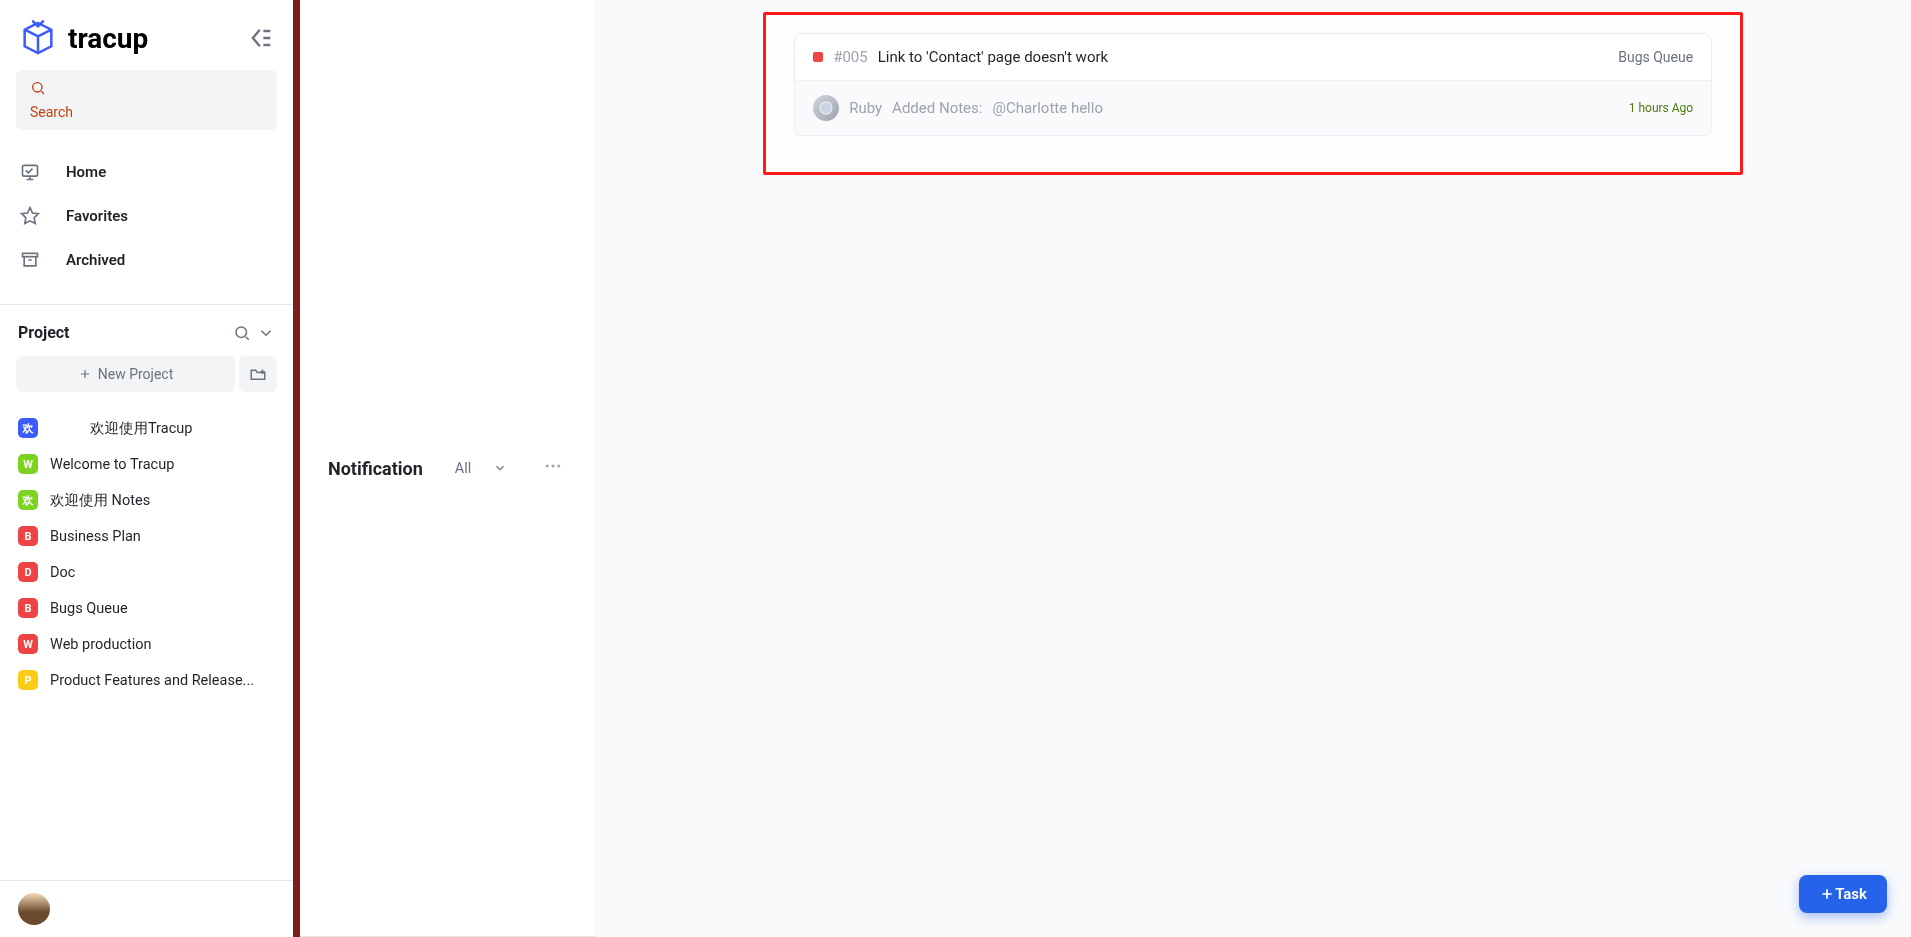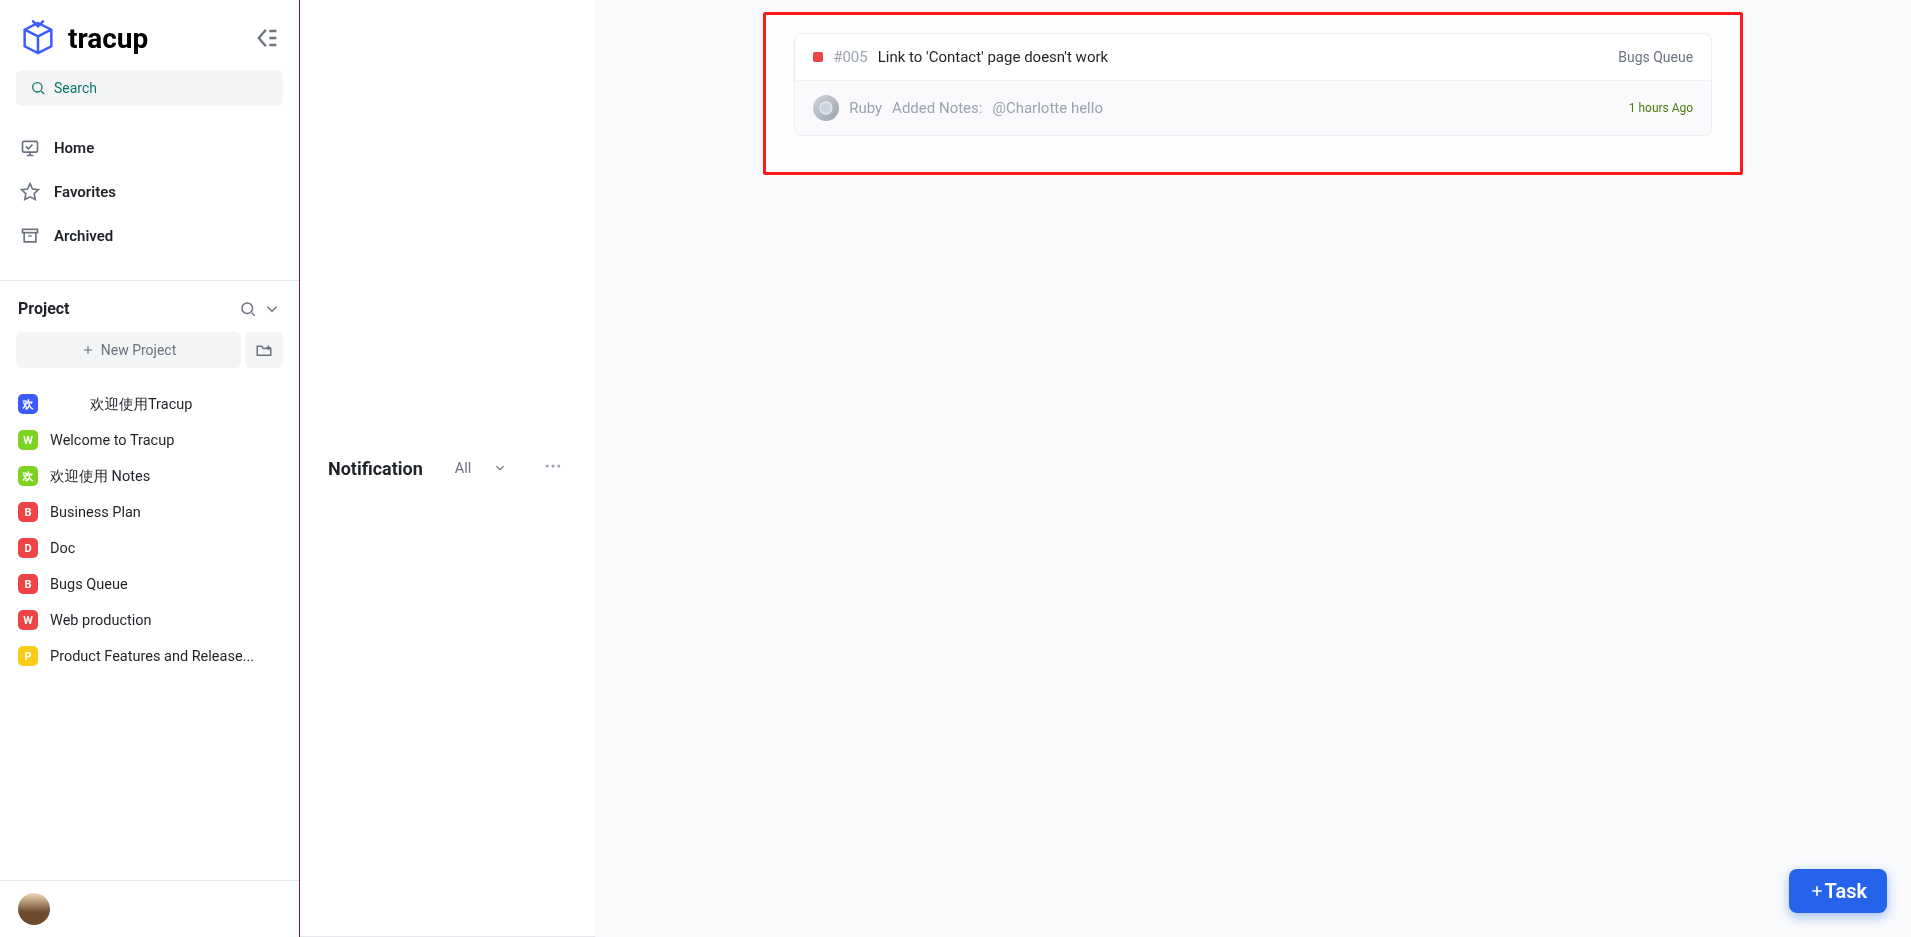--- a/index.html
+++ b/index.html
@@ -1,30 +1,30 @@
 <!DOCTYPE html>
 <html><head>
   <meta charset="utf-8">
   <style>
     * { margin: 0; padding: 0; box-sizing: border-box; }
     body { font-family: -apple-system, BlinkMacSystemFont, "Segoe UI", Roboto, Helvetica, Arial, sans-serif; background: #fff; color: #1f2328; width: 1911px; height: 937px; overflow: hidden; display: flex; }
     
     
-    .sidebar { width: 300px; border-right: 1px solid #7f1d1d; display: flex; flex-direction: column; height: 100%; }
+    .sidebar { width: 300px; border-right: 7px solid #7f1d1d; display: flex; flex-direction: column; height: 100%; }
     .sidebar-top { padding: 18px 18px 12px 18px; display: flex; align-items: center; justify-content: space-between; }
     .logo { display: flex; align-items: center; gap: 10px; font-size: 28px; font-weight: 700; color: #000; }
     .logo-icon { width: 40px; height: 40px; display: flex; align-items: center; justify-content: center; }
     .collapse-btn { width: 28px; height: 28px; display: flex; align-items: center; justify-content: center; color: #6b7280; cursor: pointer; }
     
     .search-wrap { padding: 0 16px 14px 16px; }
-    .search-box { width: 100%; background: #f3f4f6; border-radius: 6px; padding: 10px 14px; display: flex; align-items: flex-start; gap: 8px; color: #0f766e; font-size: 14px; border:none; }
+    .search-box { width: 100%; background: #f3f4f6; border-radius: 6px; padding: 10px 14px; display: flex; align-items: flex-start; gap: 8px; color: #c2410c; font-size: 14px; border:none;flex-direction:column; }
     .search-box svg { width: 16px; height: 16px; }
     
     .nav-list { padding: 6px 0; }
-    .nav-item { display: flex; align-items: center; gap: 14px; padding: 12px 20px; font-size: 15px; color: #1f2328; cursor: pointer; font-weight: 600; }
+    .nav-item { display: flex; align-items: center; gap: 26px; padding: 12px 20px; font-size: 15px; color: #1f2328; cursor: pointer; font-weight: 600; }
     .nav-item svg { width: 20px; height: 20px; color: #6b7280; flex-shrink: 0; }
     .nav-item.active { background: #eef2ff; color: #3b5bfd; }
     .nav-item.active svg { color: #3b5bfd; }
     
     .project-section { margin-top: 16px; border-top: 1px solid #e5e7eb; }
     .project-header { display: flex; align-items: center; justify-content: space-between; padding: 18px 18px 14px 18px; }
     .project-title { font-size: 16px; font-weight: 700; }
     .project-header-icons { display: flex; gap: 6px; color: #6b7280; }
     .project-header-icons svg { width: 18px; height: 18px; cursor: pointer; }
     
@@ -52,21 +52,21 @@
     .notif-row1 { display: flex; align-items: center; padding: 14px 18px; font-size: 15px; gap: 10px; }
     .status-dot { width: 10px; height: 10px; border-radius: 2px; background: #ef4444; }
     .issue-id { color: #9ca3af; }
     .issue-title { color: #1f2328; }
     .queue-name { margin-left: auto; color: #6b7280; font-size: 14px; }
     .notif-row2 { display: flex; align-items: center; padding: 14px 18px; font-size: 15px; gap: 10px; border-top: 1px solid #f1f1f4; color: #9ca3af; background:#fafafc; }
     .mini-avatar { width: 26px; height: 26px; border-radius: 50%; background: linear-gradient(135deg,#d1d5db,#9ca3af); display:flex; align-items:center; justify-content:center; }
     .mention { color: #9ca3af; }
     .time-ago { margin-left: auto; color: #4d7c0f; font-size: 12px; }
     
-    .task-btn { position: absolute; right: 24px; bottom: 24px; background: #2563eb; color: #fff; padding: 10px 20px; border-radius: 8px; font-size: 20px; font-weight: 600; display: flex; align-items: center; cursor: pointer; box-shadow: 0 4px 12px rgba(37,99,235,0.4); }
+    .task-btn { position: absolute; right: 24px; bottom: 24px; background: #2563eb; color: #fff; padding: 10px 20px; border-radius: 8px; font-size: 15px; font-weight: 600; display: flex; align-items: center; cursor: pointer; box-shadow: 0 4px 12px rgba(37,99,235,0.4); }
   </style>
 </head>
 <body>
 
 <div class="sidebar">
   <div class="sidebar-top">
     <div class="logo">
       <span class="logo-icon">
         <svg viewBox="0 0 48 48" fill="none" stroke="#3b5bfd" stroke-width="3">
             <path d="M24 6 L40 14 L40 34 L24 42 L8 34 L8 14 Z"></path>

